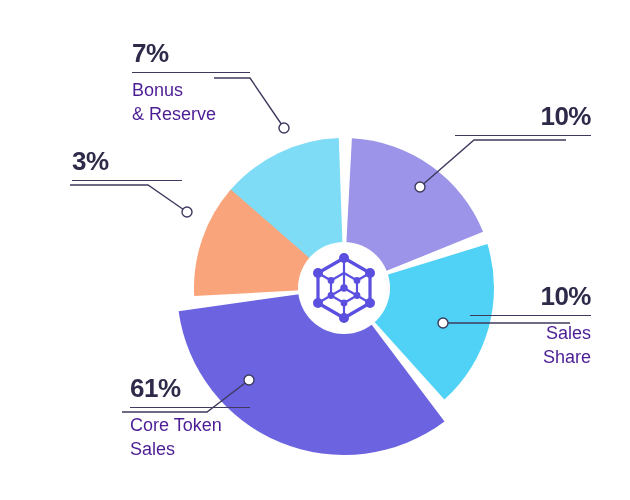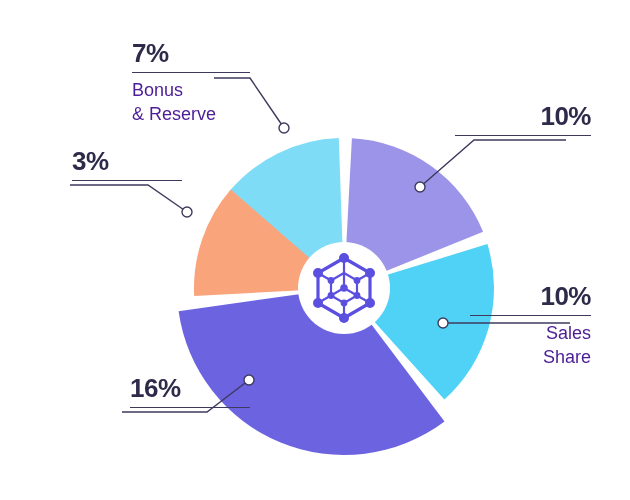--- a/index.html
+++ b/index.html
@@ -136,22 +136,24 @@
     <div class="name">Bonus
 &amp; Reserve</div>
   </div>
 
   <div class="callout left-align" id="callout-bounties">
     <div class="pct">3%</div>
     <div class="rule"></div>
   </div>
 
   <div class="callout left-align" id="callout-core">
-    <div class="pct">16%</div>
+    <div class="pct">61%</div>
     <div class="rule"></div>
+    <div class="name">Core Token
+Sales</div>
   </div>
 
   <div class="callout right-align" id="callout-partners">
     <div class="pct">10%</div>
     <div class="rule"></div>
   </div>
 
   <div class="callout right-align" id="callout-team">
     <div class="pct">10%</div>
     <div class="rule"></div>

